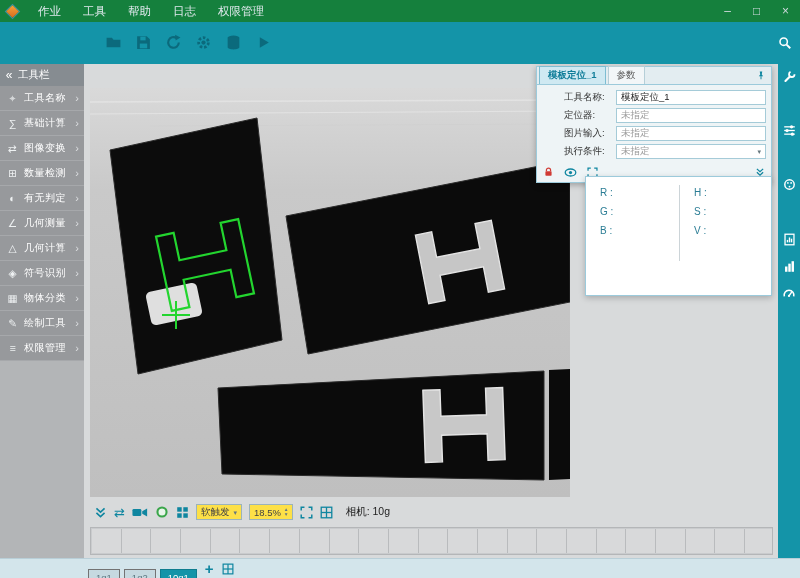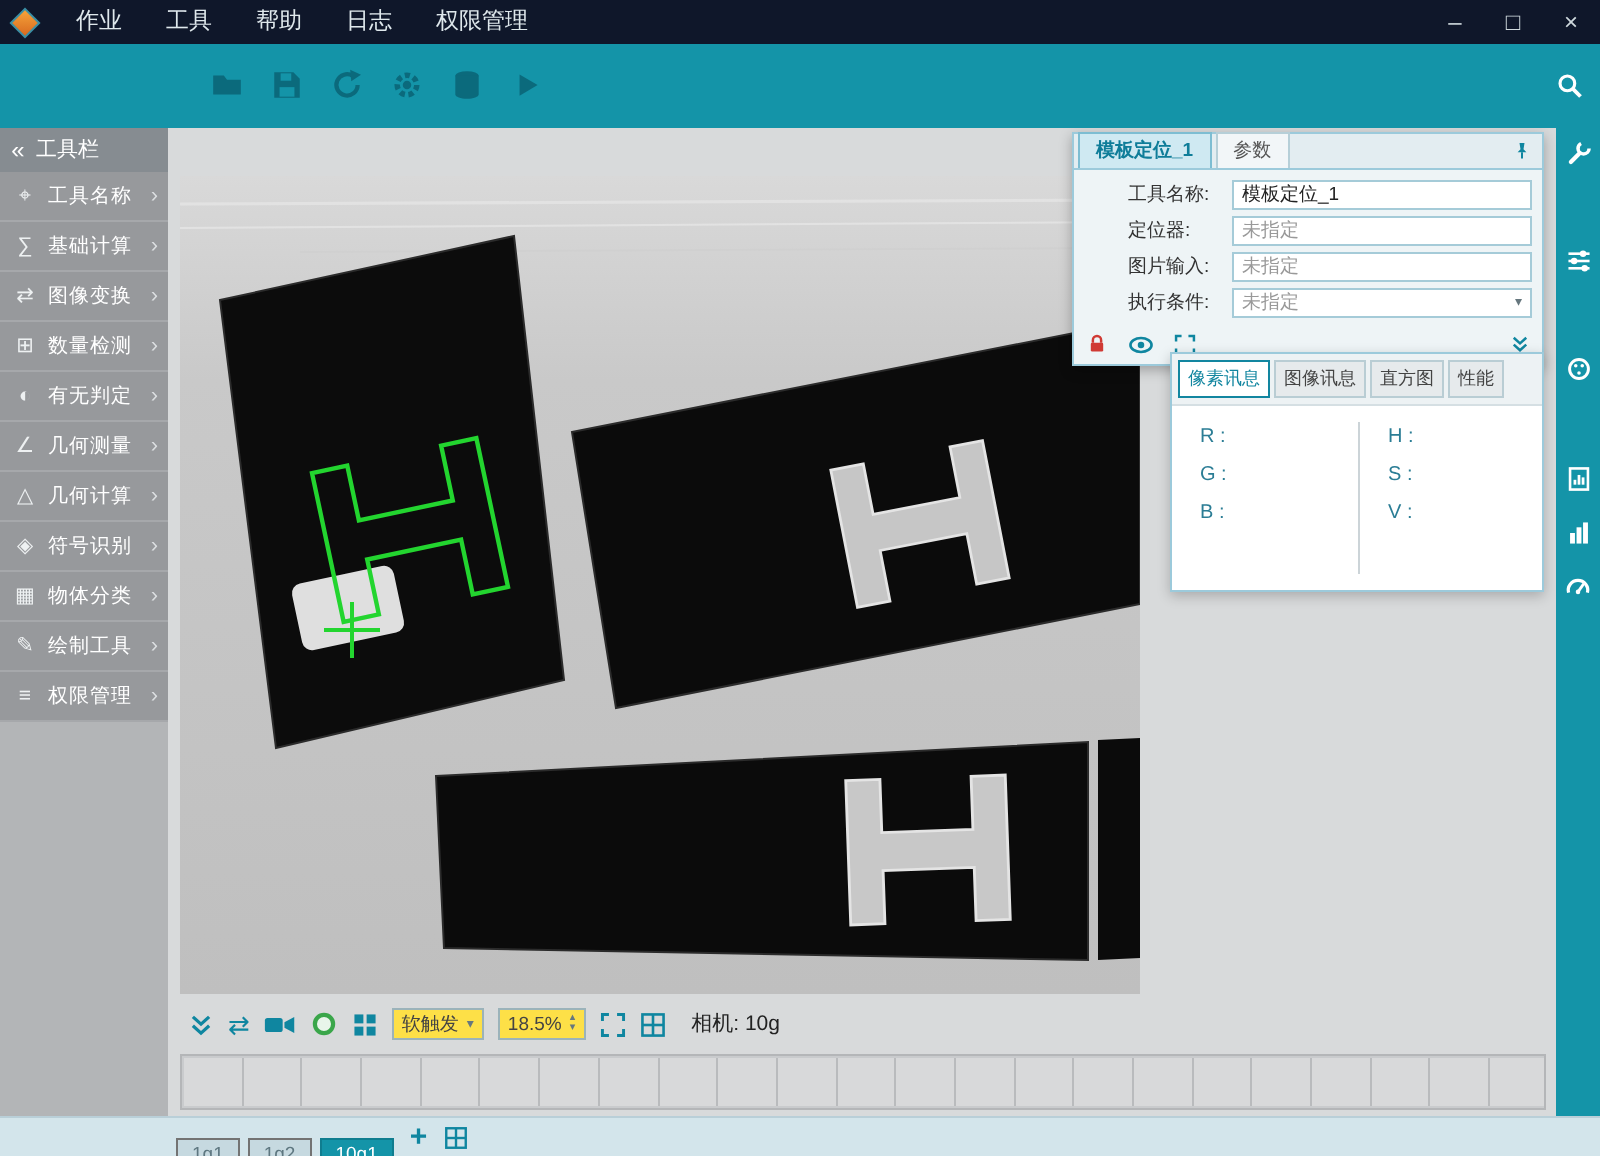--- a/index.html
+++ b/index.html
@@ -1,21 +1,21 @@
 <!DOCTYPE html>
 <html><head>
 <meta charset="utf-8">
 <style>
   *{margin:0;padding:0;box-sizing:border-box;}
   html,body{width:800px;height:578px;overflow:hidden;}
   body{font-family:"Liberation Sans","DejaVu Sans",sans-serif;position:relative;background:#d8dadb;font-size:11px;user-select:none;}
   svg{display:block;}
 
   
-  #titlebar{position:absolute;left:0;top:0;width:800px;height:22px;background:#0f172a;display:flex;align-items:center;color:#dfe8ec;z-index:9;}
+  #titlebar{position:absolute;left:0;top:0;width:800px;height:22px;background:#15803d;display:flex;align-items:center;color:#dfe8ec;z-index:9;}
   #logo{width:9px;height:9px;margin:0 10px 0 8px;background:linear-gradient(135deg,#f5a33a,#d86a20);transform:rotate(45deg);box-shadow:0 0 0 1px #3a8fa5;flex:none;}
   #menu-bar{display:flex;height:22px;}
   .menu-item{padding:0 11px;font-size:11.5px;line-height:22px;cursor:default;white-space:nowrap;}
   #window-controls{margin-left:auto;display:flex;height:22px;}
   .wbtn{width:29px;text-align:center;line-height:22px;font-size:12px;color:#cfd9dd;}
 
   
   #toolbar2{position:absolute;left:0;top:22px;width:800px;height:42px;background:#1494a8;z-index:8;}
   #login-badge{position:absolute;left:0;top:0;height:42px;width:92px;background:rgba(0,0,0,.10);border-right:1px solid rgba(255,255,255,.28);display:flex;align-items:center;gap:3px;padding-left:5px;color:#fff;font-size:9px;white-space:nowrap;overflow:hidden;}
   #disabled-icons{position:absolute;left:104px;top:11px;display:flex;gap:11px;}
@@ -448,26 +448,20 @@
     <span>
         <svg width="10" height="10" viewBox="0 0 16 16" fill="none" stroke="#0f86a0" stroke-width="2">
           <path d="M3,3 L8,7.5 L13,3"></path>
           <path d="M3,8.5 L8,13 L13,8.5"></path>
         </svg>
       </span>
   </div>
 </div>
 
 <div id="panel2">
-  <div id="p2-tabs">
-      <span class="itab active">像素讯息</span>
-      <span class="itab">图像讯息</span>
-      <span class="itab">直方图</span>
-      <span class="itab">性能</span>
-    </div>
   <div id="p2-body">
     <div class="rgb-col" id="rgb-left">
         <div>R :</div>
         <div>G :</div>
         <div>B :</div>
       </div>
     <div id="p2-divider"></div>
     <div class="rgb-col" id="rgb-right">
         <div>H :</div>
         <div>S :</div>

